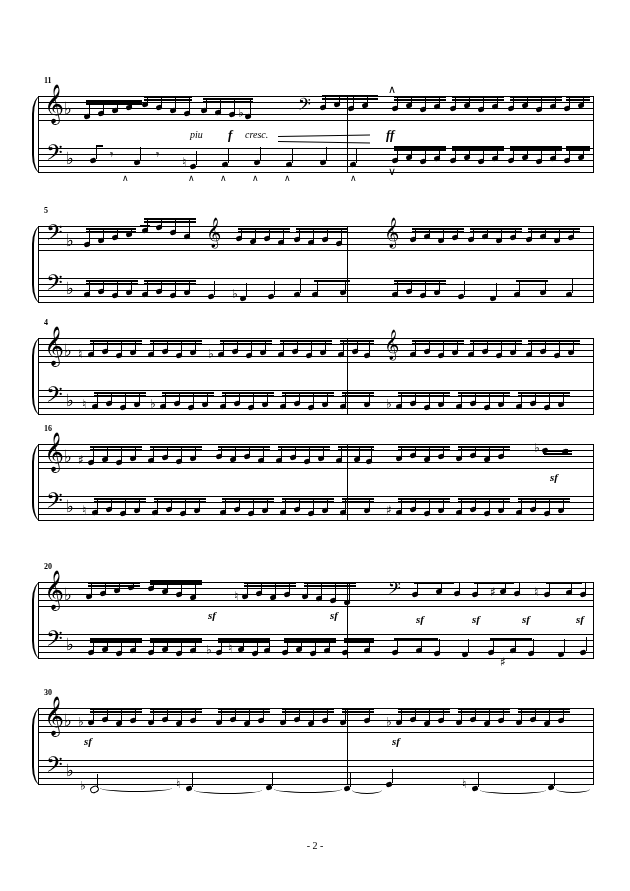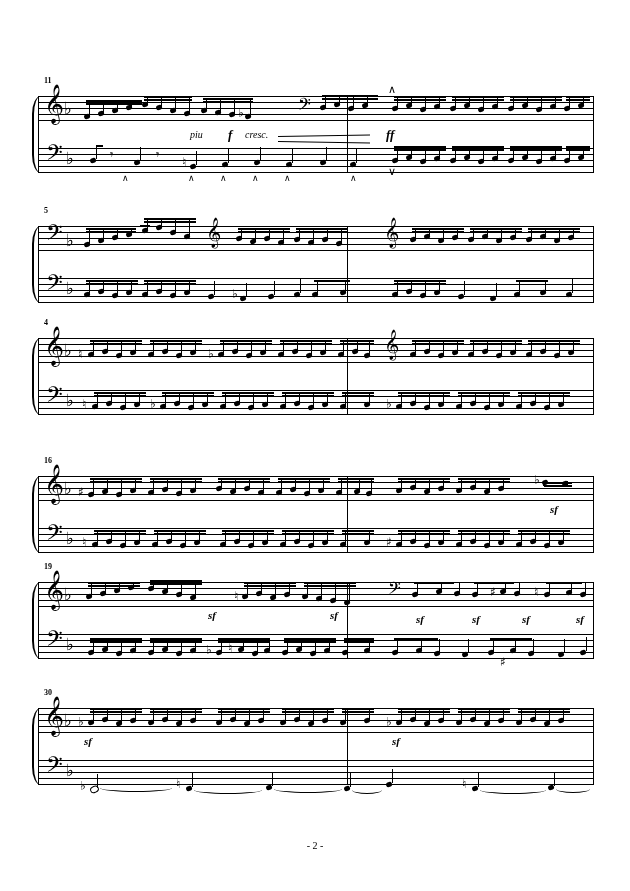--- a/index.html
+++ b/index.html
@@ -751,21 +751,21 @@
       <div class="stem" style="left:483px; top:63px; height:13px;"></div>
       <div class="nh" style="left:492px; top:71px;"></div>
       <div class="stem" style="left:497px; top:63px; height:10px;"></div>
       <div class="nh" style="left:506px; top:75px;"></div>
       <div class="stem" style="left:511px; top:63px; height:14px;"></div>
       <div class="nh" style="left:520px; top:72px;"></div>
       <div class="stem" style="left:525px; top:63px; height:11px;"></div>
     </div>
   </div>
 
-  <div class="system" style="top:468px;">
+  <div class="system" style="top:436px;">
     <div class="measure-number">16</div>
     <div class="stave-block">
       <div class="brace"></div>
       <div class="staff treble"></div>
       <div class="staff bass"></div>
       <div class="sys-barline start"></div>
       <div class="sys-barline mid" style="left:55.5%;"></div>
       <div class="sys-barline end"></div>
 
       <div class="clef g" style="left:6px;">𝄞</div>
@@ -941,21 +941,21 @@
       <div class="nh" style="left:492px; top:71px;"></div>
       <div class="stem" style="left:497px; top:63px; height:10px;"></div>
       <div class="nh" style="left:506px; top:75px;"></div>
       <div class="stem" style="left:511px; top:63px; height:14px;"></div>
       <div class="nh" style="left:520px; top:72px;"></div>
       <div class="stem" style="left:525px; top:63px; height:11px;"></div>
     </div>
   </div>
 
   <div class="system" style="top:574px;">
-    <div class="measure-number">19</div>
+    <div class="measure-number">20</div>
     <div class="stave-block">
       <div class="brace"></div>
       <div class="staff treble"></div>
       <div class="staff bass"></div>
       <div class="sys-barline start"></div>
       <div class="sys-barline mid" style="left:55.5%;"></div>
       <div class="sys-barline end"></div>
 
       <div class="clef g" style="left:6px;">𝄞</div>
       <div class="clef f" style="left:8px;">𝄢</div>

